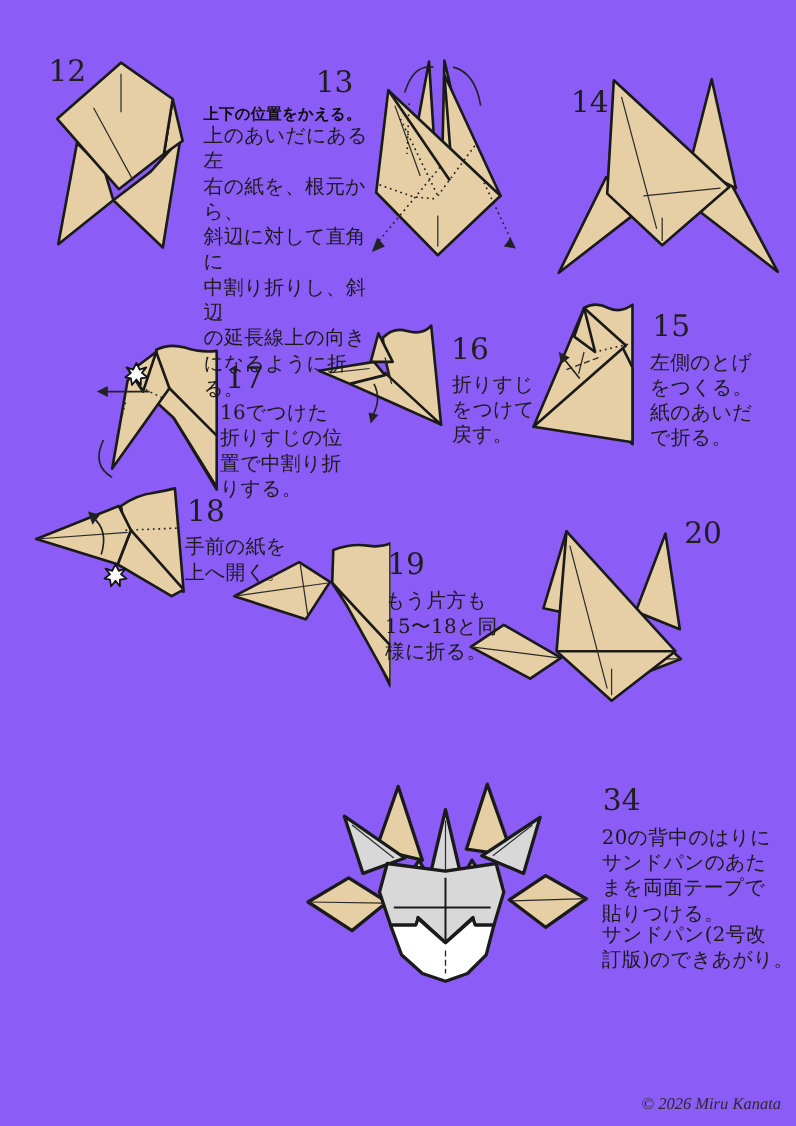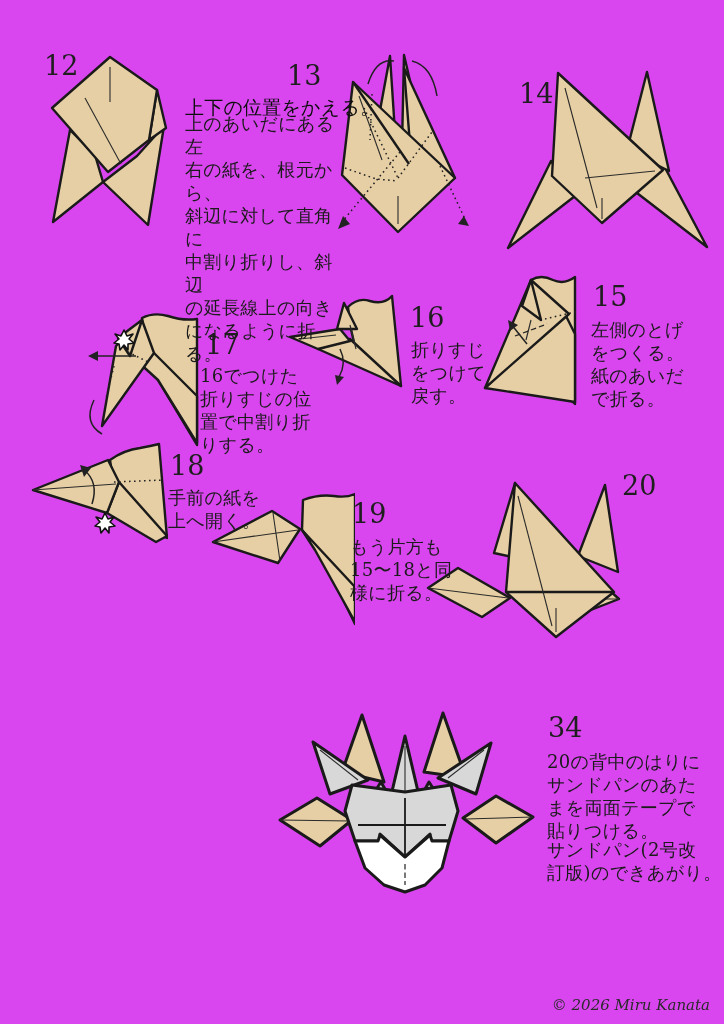--- a/index.html
+++ b/index.html
@@ -1,23 +1,23 @@
 <!DOCTYPE html>
 <html><head>
 <meta charset="utf-8">
 <style>
   html,body{margin:0;padding:0;}
-  #page{position:relative;width:724px;height:1024px;background:#d946ef;overflow:hidden;
+  #page{position:relative;width:724px;height:1024px;background:#8b5cf6;overflow:hidden;
         font-family:"DejaVu Serif","Liberation Serif",serif;}
   .num{position:absolute;font-family:"DejaVu Serif",serif;font-size:27px;color:#1e1e1e;z-index:3;}
   .txt{position:absolute;font-size:18px;line-height:23px;color:#1b1b1b;white-space:pre-line;z-index:3;letter-spacing:0.3px;}
-  .heading{position:absolute;font-family:"DejaVu Sans","Liberation Sans",sans-serif;font-weight:400;
-           font-size:19px;color:#0d0d0d;z-index:3;letter-spacing:0.2px;}
+  .heading{position:absolute;font-family:"DejaVu Sans","Liberation Sans",sans-serif;font-weight:700;
+           font-size:14px;color:#0d0d0d;z-index:3;letter-spacing:0.2px;}
   .diagram{position:absolute;z-index:1;}
-  .copyright{position:absolute;right:14px;top:996px;font-size:15px;font-style:italic;color:#2a2a2a;z-index:3;}
+  .copyright{position:absolute;right:14px;top:996px;font-size:15px;font-style:italic;color:#2a2a2a;z-index:3;font-family:Liberation Serif, serif;}
   
   .o  {fill:#e6cfa4;stroke:#1a1a1a;stroke-width:2.4;stroke-linejoin:round;}
   .o3 {fill:#e6cfa4;stroke:#1a1a1a;stroke-width:3;stroke-linejoin:round;}
   .og {fill:#d8d8d8;stroke:#1a1a1a;stroke-width:3;stroke-linejoin:round;}
   .ow {fill:#ffffff;stroke:#1a1a1a;stroke-width:3;stroke-linejoin:round;}
   .f  {fill:none;stroke:#2b2b2b;stroke-width:1.1;}
   .f2 {fill:none;stroke:#1a1a1a;stroke-width:1.8;}
   .b  {fill:none;stroke:#1a1a1a;stroke-width:2.4;stroke-linejoin:round;}
   .dot{fill:none;stroke:#222222;stroke-width:1.5;stroke-dasharray:1.6 3.4;}
   .dash{fill:none;stroke:#222222;stroke-width:1.2;stroke-dasharray:5.5 3;}

